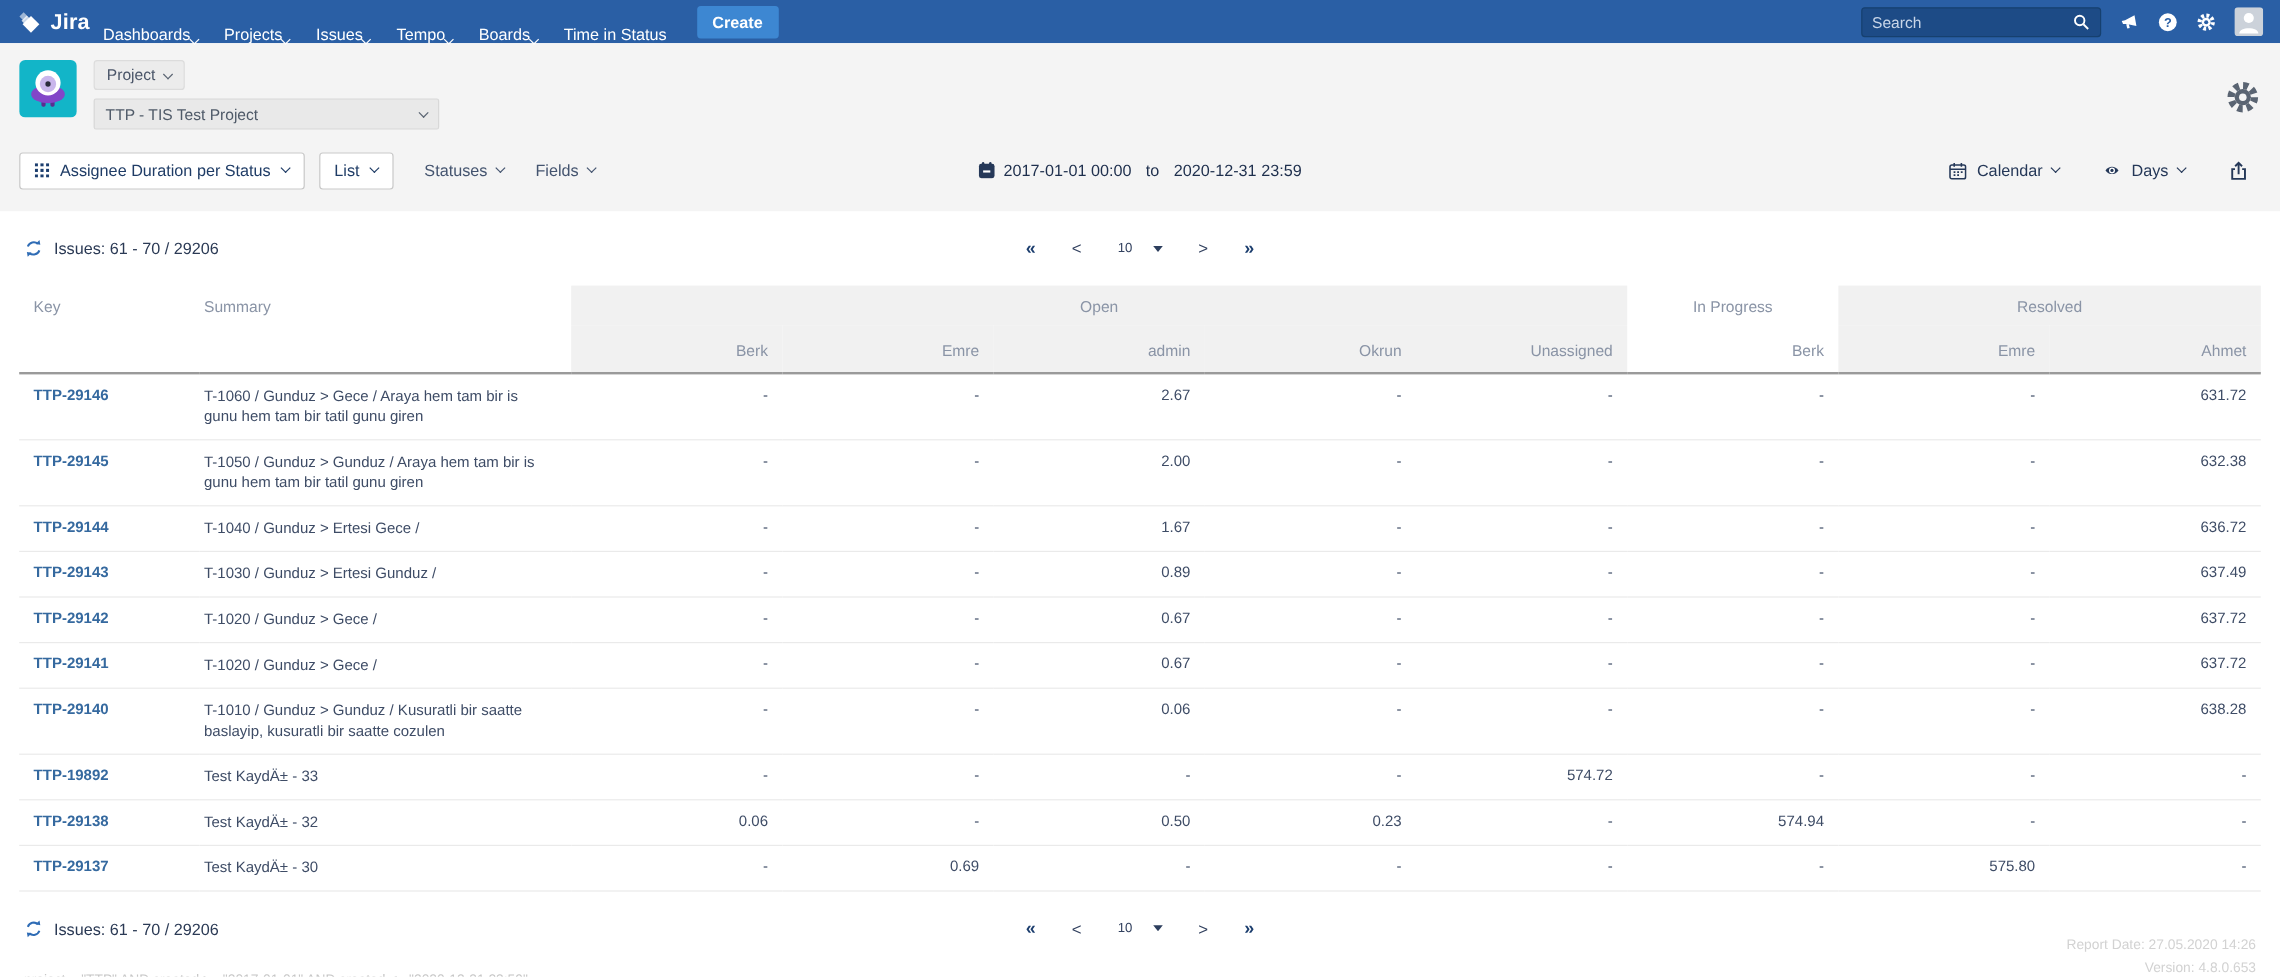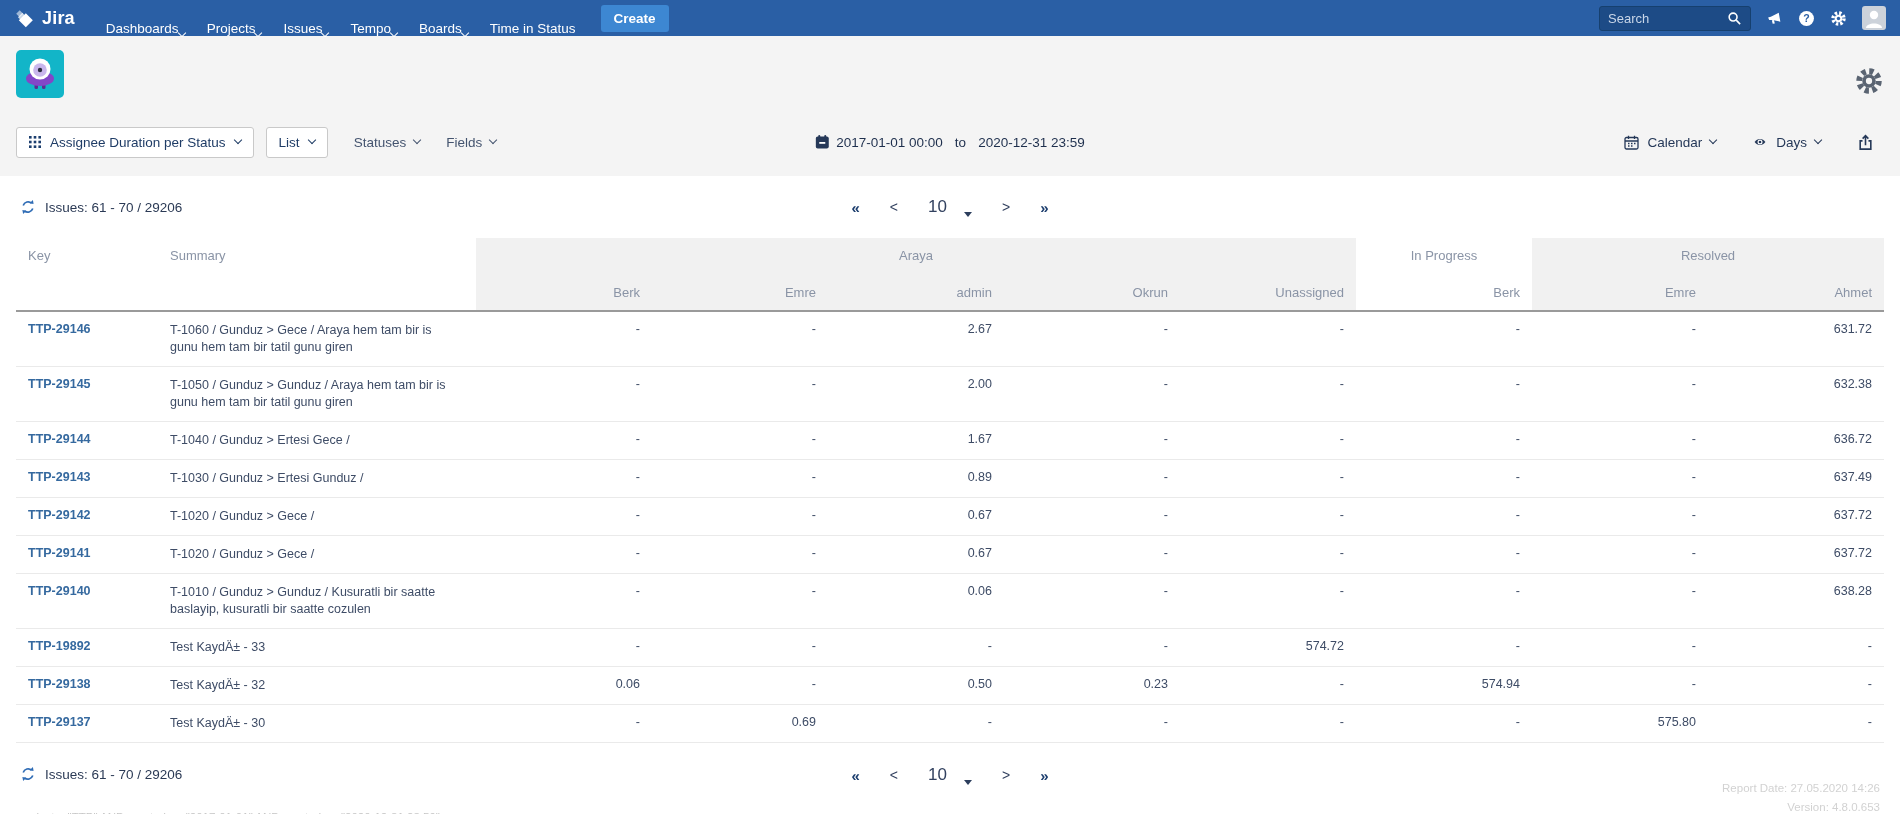--- a/index.html
+++ b/index.html
@@ -1,27 +1,27 @@
 <!DOCTYPE html>
 <html><head>
 <meta charset="utf-8">
 <style>
   *{margin:0;padding:0;box-sizing:border-box}
   html,body{width:1900px;height:814px;overflow:hidden}
   body{font-family:"Liberation Sans",sans-serif;background:#fff;color:#42526e}
 
   
   .topbar{height:36px;background:#2a5fa5;display:flex;align-items:center;padding:0 14px;color:#fff}
-  .logo{display:flex;align-items:center;gap:7px;margin-right:20px;cursor:pointer}
+  .logo{display:flex;align-items:center;gap:7px;cursor:pointer}
   .logo-text{font-size:18px;font-weight:bold;letter-spacing:.2px}
   .nav-item{font-size:13.5px;margin:0 11px;display:flex;align-items:flex-end;gap:0;cursor:pointer;white-space:nowrap;height:36px}
   .chev{width:6px;height:6px;border-right:1.6px solid currentColor;border-bottom:1.6px solid currentColor;transform:rotate(45deg);display:inline-block;margin-top:-4px}
   .create-btn{background:#3d87d2;color:#fff;font-size:13.5px;font-weight:bold;padding:6px 13px;border-radius:3px;margin-left:14px;border:none;cursor:pointer}
   .topbar-right{margin-left:auto;display:flex;align-items:center;gap:15px}
-  .search-box{background:#1d4b86;width:152px;height:25px;border-radius:3px;display:flex;align-items:center;padding:0 8px;border:1px solid #16406f}
+  .search-box{background:#1d4b86;width:200px;height:25px;border-radius:3px;display:flex;align-items:center;padding:0 8px;border:1px solid #16406f}
   .search-box input{background:transparent;border:none;outline:none;color:#fff;font-size:13px;flex:1;min-width:0;font-family:inherit}
   .search-box input::placeholder{color:#c9d6e8}
   .icon-btn{display:flex;align-items:center;justify-content:center;cursor:pointer}
 
   
   .subheader{background:#f4f4f4;padding:14px 16px 18px 16px}
   .project-row{display:flex;align-items:flex-start;height:62px}
   .proj-avatar{width:48px;height:48px;margin-right:14px;cursor:pointer}
   .proj-col{display:flex;flex-direction:column;gap:7px}
   .pill{background:#ececec;border:1px solid #dcdcdc;border-radius:3px;color:#4a5568;font-size:13px;padding:4px 10px;display:inline-flex;align-items:center;gap:8px;cursor:pointer;width:max-content}
@@ -45,21 +45,21 @@
 
   
   .content{background:#fff;padding:0 16px}
   .issues-bar{position:relative;margin-top:18px;height:26px;display:flex;align-items:center}
   .issues-left{position:absolute;left:4px;display:flex;align-items:center;gap:9px}
   .issues-label{font-size:13.5px;color:#2b3a55}
   .refresh{cursor:pointer;display:flex}
   .pager{margin:0 auto;display:flex;align-items:center;gap:30px}
   .pg{font-size:14px;color:#32415f;cursor:pointer}
   .pg-strong{font-weight:bold;font-size:15px;color:#1c3e6e}
-  .pg-size{display:flex;align-items:flex-end;gap:17px;cursor:pointer;color:#32415f;font-size:17px}
+  .pg-size{display:flex;align-items:center;gap:17px;cursor:pointer;color:#32415f;font-size:11px}
   .caret{width:0;height:0;border-left:4px solid transparent;border-right:4px solid transparent;border-top:5px solid #2c3e5d;display:inline-block}
 
   
   table{width:100%;border-collapse:collapse;table-layout:fixed;margin-top:18px}
   th,td{font-weight:normal}
   .th-plain{font-size:13px;color:#8a94a6;text-align:left;vertical-align:top;padding:10px 4px 7px 4px}
   .th-key{padding-left:12px}
   .th-group{font-size:13px;color:#8a94a6;text-align:center;padding:10px 0 8px 0;vertical-align:top}
   .th-sub{font-size:13px;color:#8a94a6;text-align:right;padding:14px 12px 10px 0}
   .shaded{background:#f1f1f1}
@@ -155,20 +155,30 @@
   <div class="project-row">
     <svg class="proj-avatar" viewBox="0 0 48 48">
       <rect width="48" height="48" rx="5" fill="#12b5c8"></rect>
       <rect x="18.5" y="30" width="3.5" height="9" rx="1.5" fill="#5a2d91"></rect>
       <rect x="26" y="30" width="3.5" height="9" rx="1.5" fill="#5a2d91"></rect>
       <ellipse cx="24" cy="28.5" rx="14" ry="7.5" fill="#8246c8"></ellipse>
       <circle cx="24" cy="19" r="10.5" fill="#ffffff"></circle>
       <circle cx="24" cy="20" r="6.8" fill="#c9b6ec"></circle>
       <circle cx="24" cy="20" r="2.2" fill="#2b2b3d"></circle>
     </svg>
+    <div class="proj-col">
+      <div class="pill">
+        <span>Project</span>
+        <i class="chev"></i>
+      </div>
+      <div class="select">
+        <span>TTP - TIS Test Project</span>
+        <i class="chev"></i>
+      </div>
+    </div>
     <span class="big-gear icon-btn">
       <svg width="30" height="30" viewBox="0 0 20 20">
           <circle cx="10" cy="10" r="6.5" fill="none" stroke="#5a6472" stroke-width="4" stroke-dasharray="2.8 2.3"></circle>
           <circle cx="10" cy="10" r="4.5" fill="#5a6472"></circle>
           <circle cx="10" cy="10" r="2.1" fill="#f4f4f4"></circle>
         </svg>
     </span>
   </div>
 
   <div class="toolbar">
@@ -279,21 +289,21 @@
         <col>
         <col>
         <col>
         <col>
         <col>
       </colgroup>
     <thead>
       <tr id="hdr-groups">
           <th class="th-plain th-key" rowspan="2">Key</th>
           <th class="th-plain" rowspan="2">Summary</th>
-          <th class="th-group shaded" colspan="5">Araya</th>
+          <th class="th-group shaded" colspan="5">Open</th>
           <th class="th-group" colspan="1">In Progress</th>
           <th class="th-group shaded" colspan="2">Resolved</th>
         </tr>
       <tr id="hdr-cols">
           <th class="th-sub shaded">Berk</th>
           <th class="th-sub shaded">Emre</th>
           <th class="th-sub shaded">admin</th>
           <th class="th-sub shaded">Okrun</th>
           <th class="th-sub shaded">Unassigned</th>
           <th class="th-sub">Berk</th>

